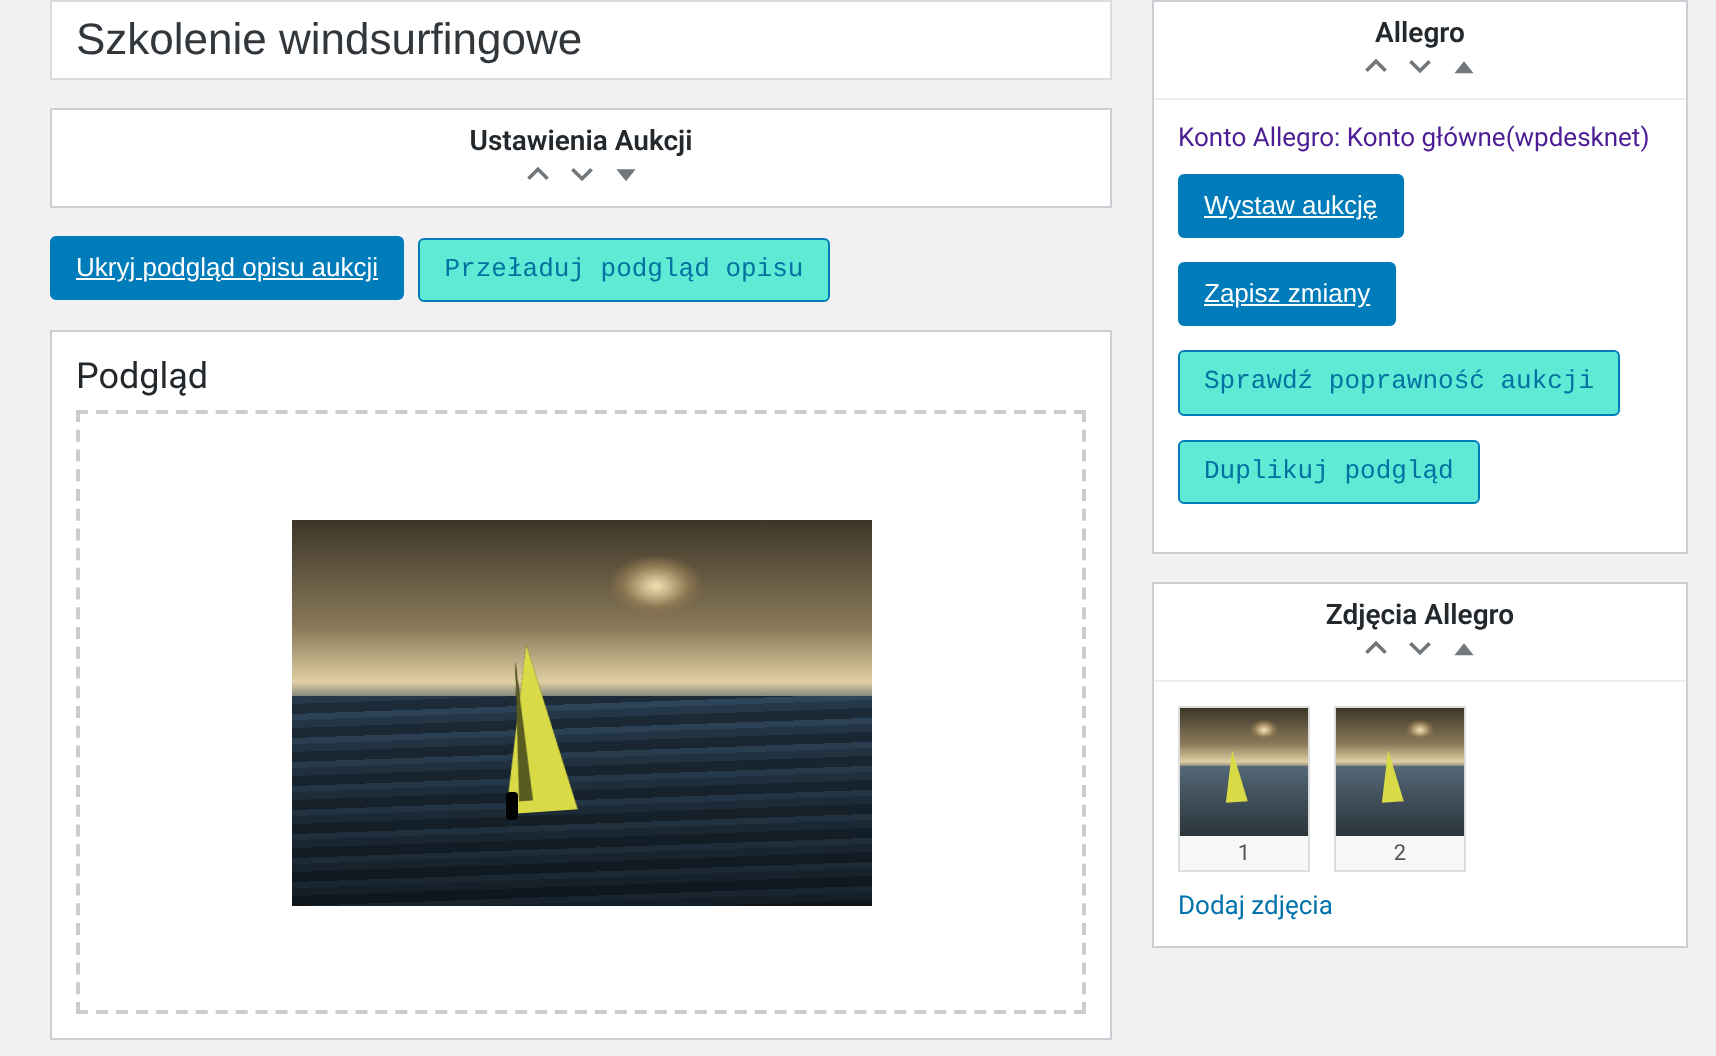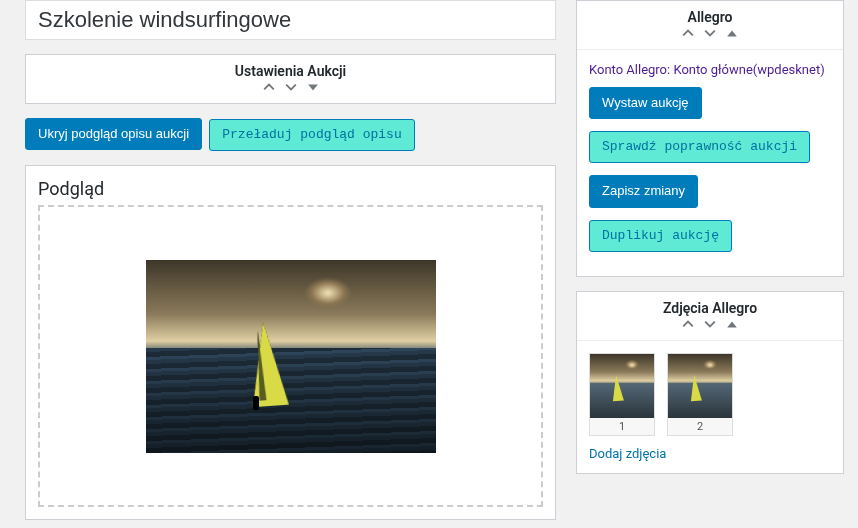--- a/index.html
+++ b/index.html
@@ -62,20 +62,21 @@
       cursor: pointer;
       border: 1px solid;
       margin: 0 4px 8px 0;
       text-decoration: none;
       line-height: 1.4;
     }
     .btn-primary {
       background: #007cba;
       border-color: #007cba;
       color: #fff;
+      text-decoration: underline;
     }
     .btn-secondary {
       background: #5eead4;
       border-color: #007cba;
       color: #0071a1;
       font-family: Liberation Mono, monospace;
     }
     .btn-row { margin-bottom: 6px; }
     .preview-label {
       font-size: 18px;
@@ -239,23 +240,23 @@
           <span class="chev">
               <svg viewBox="0 0 10 10">
                 <path d="M1 8 L9 8 L5 3 Z" fill="currentColor"></path>
               </svg>
             </span>
         </div>
       </div>
       <div class="panel-body">
         <div class="account-txt">Konto Allegro: Konto główne(wpdesknet)</div>
         <div><button class="btn btn-primary">Wystaw aukcję</button></div>
+        <div><button class="btn btn-primary">Zapisz zmiany</button></div>
         <div><button class="btn btn-secondary">Sprawdź poprawność aukcji</button></div>
-        <div><button class="btn btn-primary">Zapisz zmiany</button></div>
-        <div><button class="btn btn-secondary">Duplikuj aukcję</button></div>
+        <div><button class="btn btn-secondary">Duplikuj podgląd</button></div>
       </div>
     </div>
 
     <div class="panel">
       <div class="panel-head">
         <span class="panel-title">Zdjęcia Allegro</span>
         <div class="panel-ctrls">
           <span class="chev">
               <svg viewBox="0 0 10 10">
                 <path d="M1 7 L5 3 L9 7" fill="none" stroke="currentColor" stroke-width="1.5"></path>

